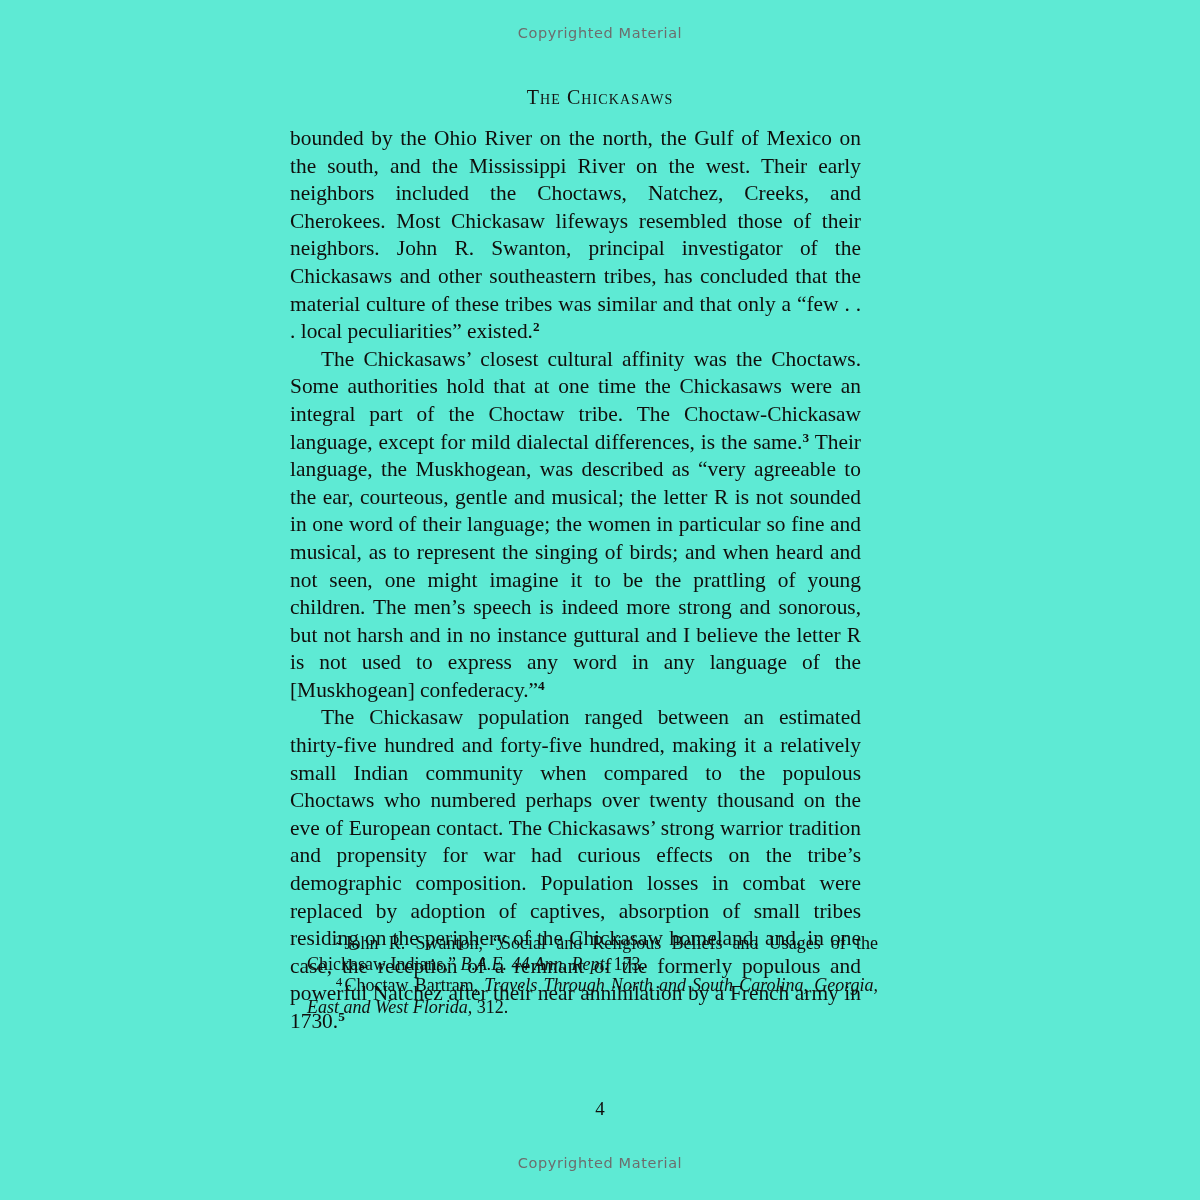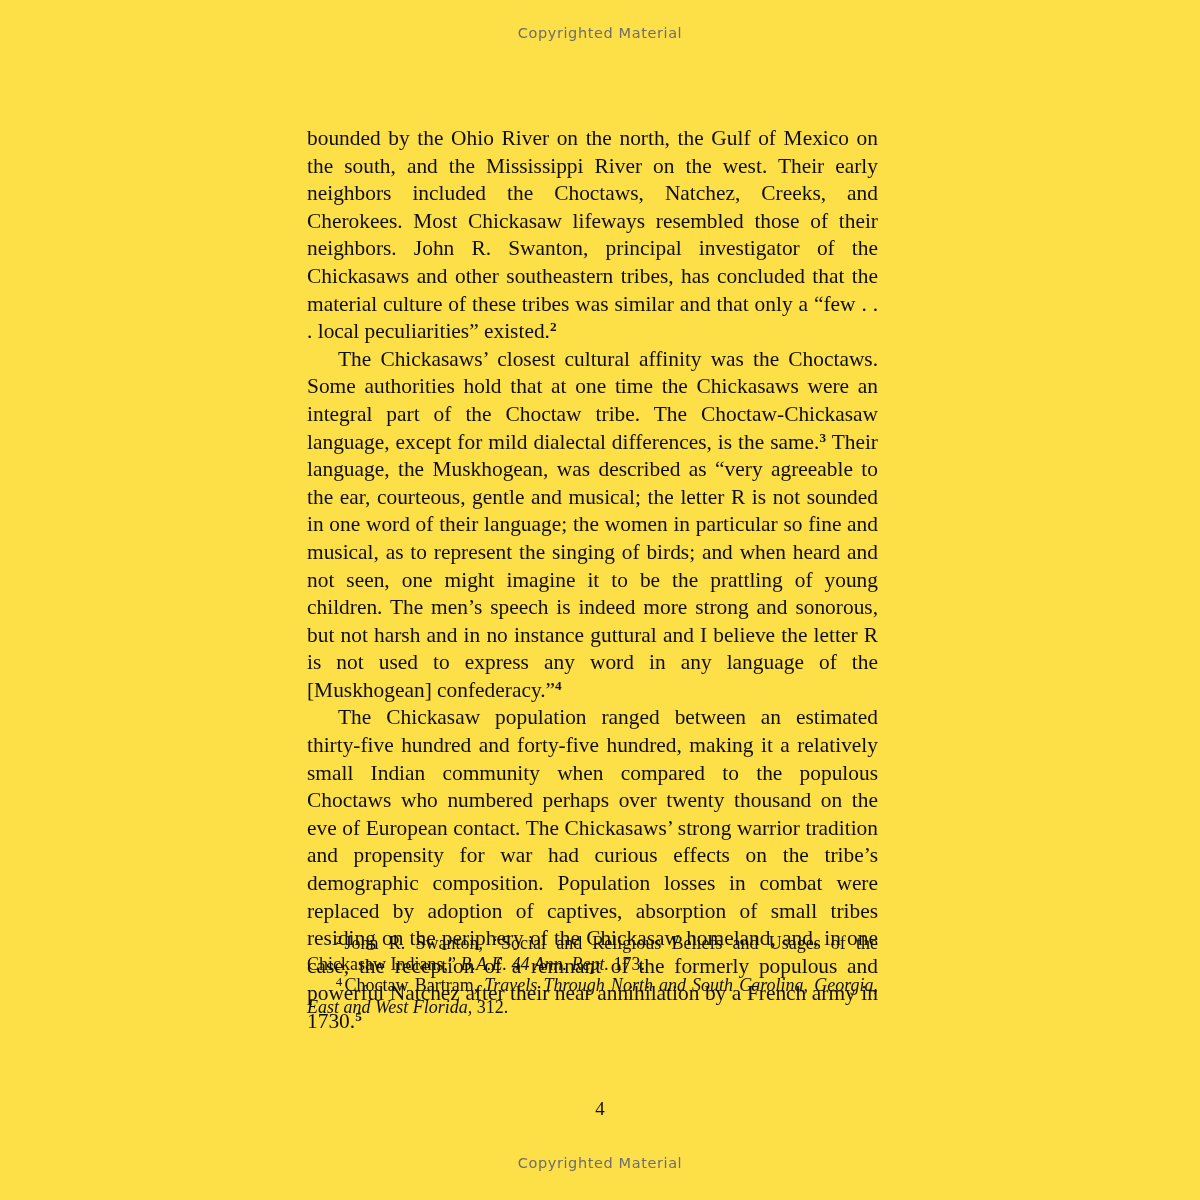--- a/index.html
+++ b/index.html
@@ -5,21 +5,21 @@
 <style>
   html, body {
     margin: 0;
     padding: 0;
     background: #ffffff;
   }
   .page {
     position: relative;
     width: 1200px;
     height: 1200px;
-    background: #fde047;
+    background: #5eead4;
     overflow: hidden;
     font-family: "Liberation Serif", "DejaVu Serif", serif;
     color: #100e0c;
     -webkit-font-smoothing: antialiased;
   }
 
   
   .watermark {
     position: absolute;
     left: 0;
@@ -43,21 +43,21 @@
     text-align: center;
     font-size: 20px;
     font-variant: small-caps;
     letter-spacing: 1.1px;
     color: #141210;
   }
 
   
   .textblock {
     position: absolute;
-    left: 307px;
+    left: 290px;
     top: 125px;
     width: 571px;
   }
   p.body {
     margin: 0;
     font-size: 21.4px;
     line-height: 27.6px;
     text-align: justify;
     text-justify: inter-word;
     hyphens: manual;
@@ -105,20 +105,21 @@
     font-size: 19px;
   }
 </style>
 </head>
 <body>
 
 <div class="page">
 
   <div class="watermark watermark-top">Copyrighted Material</div>
 
+  <div class="running-head">The Chickasaws</div>
 
   <div class="textblock">
 
     <p class="body"><span>bounded by the Ohio River on the north, the Gulf of Mexico on the south, and the Mississippi River on the west. Their early neighbors included the Choctaws, Natchez, Creeks, and Cherokees. Most Chickasaw lifeways resembled those of their neighbors. John R. Swanton, principal investigator of the Chickasaws and other southeastern tribes, has concluded that the material culture of these tribes was similar and that only a “few . . . local peculiarities” existed.</span><sup class="fn">2</sup></p>
 
     <p class="body indent"><span>The Chickasaws’ closest cultural affinity was the Choctaws. Some authorities hold that at one time the Chickasaws were an integral part of the Choctaw tribe. The Choctaw-Chickasaw language, except for mild dialectal differences, is the same.</span><sup class="fn">3</sup><span> Their language, the Muskhogean, was described as “very agreeable to the ear, courteous, gentle and musical; the letter R is not sounded in one word of their language; the women in particular so fine and musical, as to represent the singing of birds; and when heard and not seen, one might imagine it to be the prattling of young children. The men’s speech is indeed more strong and sonorous, but not harsh and in no instance guttural and I believe the letter R is not used to express any word in any language of the [Muskhogean] confederacy.”</span><sup class="fn">4</sup></p>
 
     <p class="body indent"><span>The Chickasaw population ranged between an estimated thirty-five hundred and forty-five hundred, making it a relatively small Indian community when compared to the populous Choctaws who numbered perhaps over twenty thousand on the eve of European contact. The Chickasaws’ strong warrior tradition and propensity for war had curious effects on the tribe’s demographic composition. Population losses in combat were replaced by adoption of captives, absorption of small tribes residing on the periphery of the Chickasaw homeland, and, in one case, the reception of a remnant of the formerly populous and powerful Natchez after their near annihilation by a French army in 1730.</span><sup class="fn">5</sup></p>
 
   </div>

